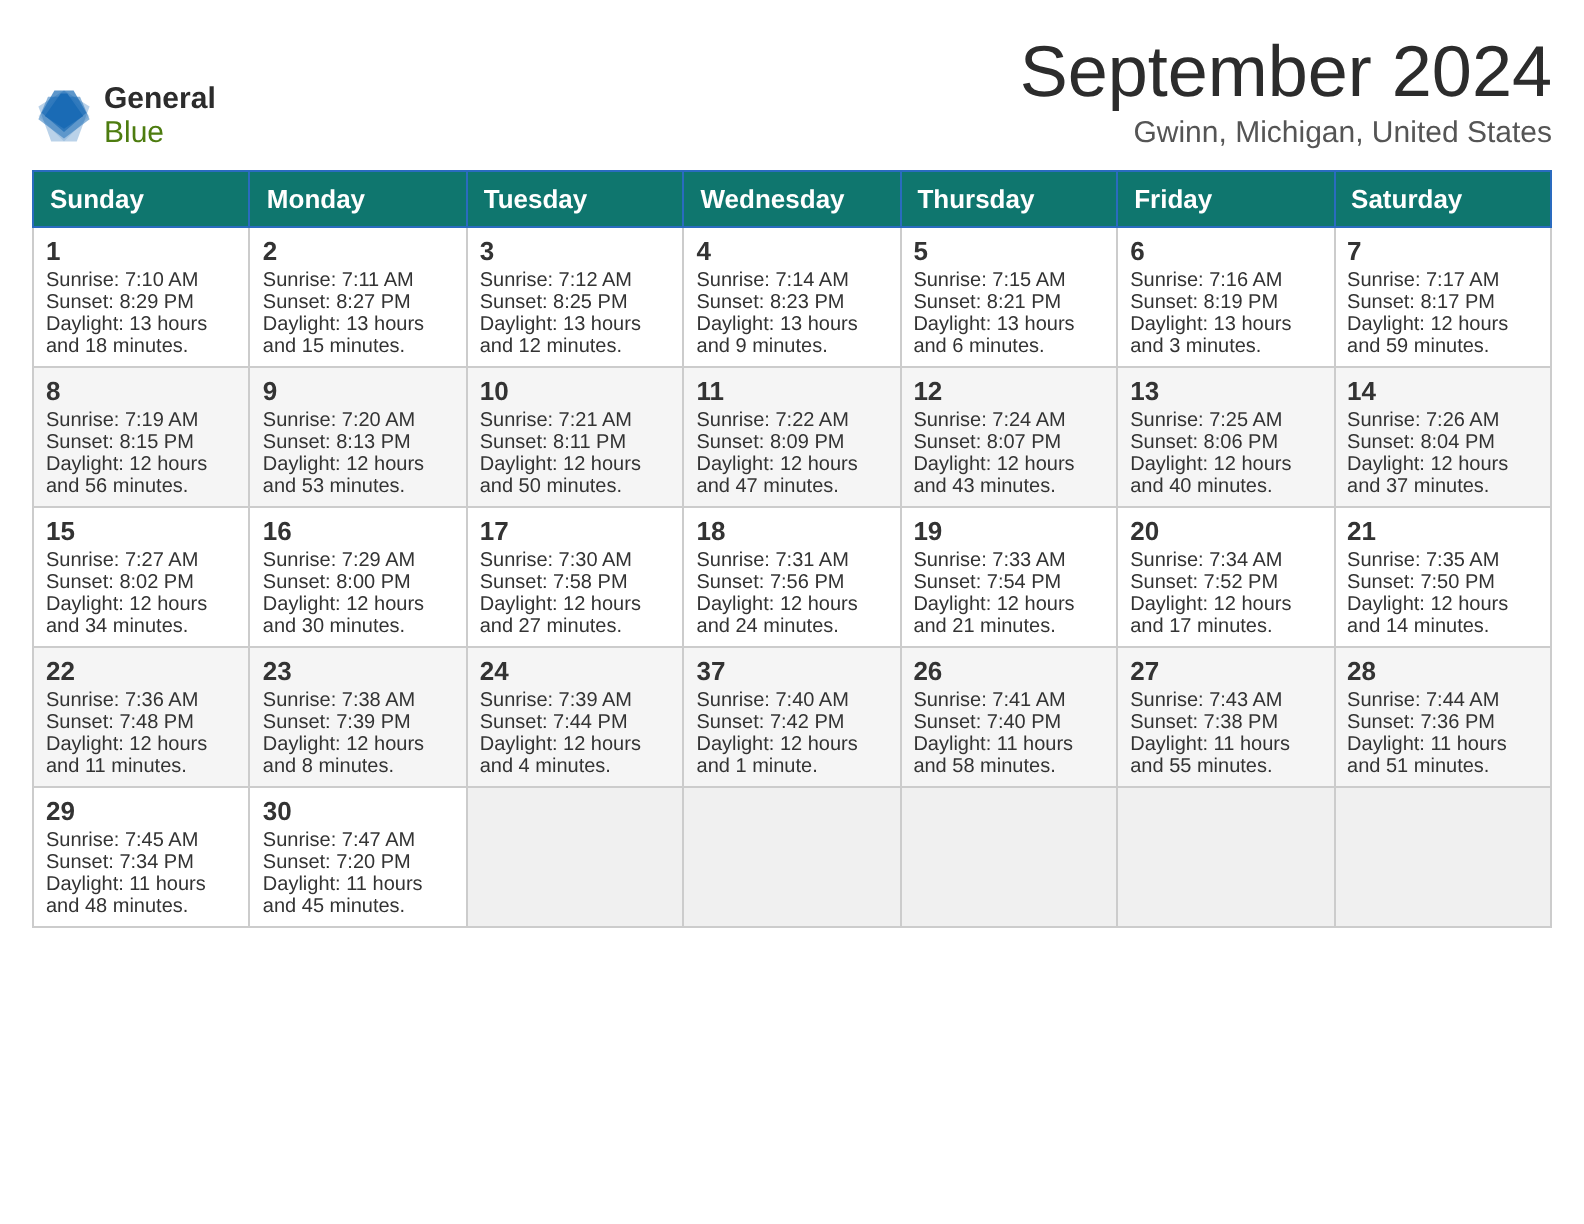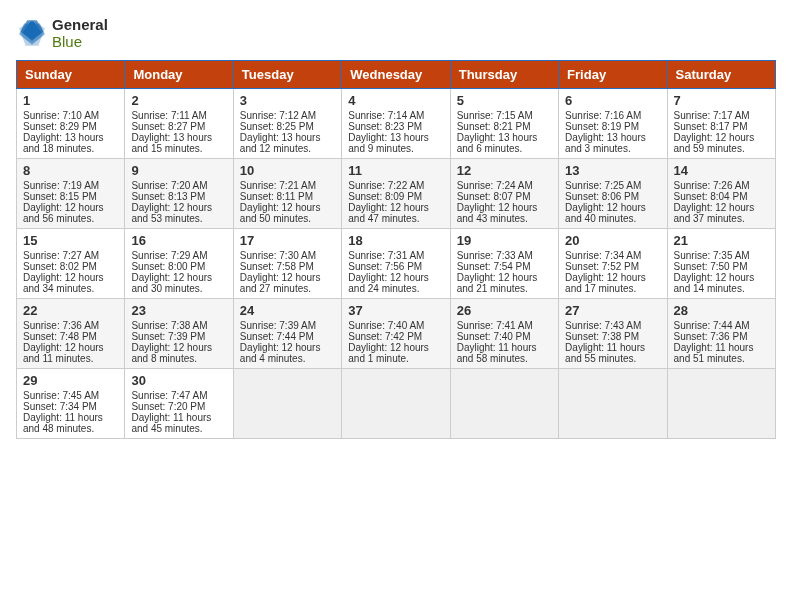--- a/index.html
+++ b/index.html
@@ -38,21 +38,21 @@
       font-size: 15px;
       color: #555;
       margin-top: 2px;
     }
     .calendar {
       width: 100%;
       border-collapse: collapse;
       border: 1px solid #ccc;
     }
     .calendar th {
-      background-color: #c2410c;
+      background-color: #0f766e;
       color: #fff;
       font-size: 13px;
       font-weight: bold;
       padding: 6px 8px;
       text-align: left;
       border: 1px solid #2a6bbf;
     }
     .calendar td {
       vertical-align: top;
       border: 1px solid #ccc;
@@ -89,20 +89,24 @@
       <polygon points="20,4 36,14 28,36 12,36 4,14" fill="#1a6bb5" opacity="0.3"></polygon>
       <polygon points="10,8 30,8 36,22 20,34 4,22" fill="#1a6bb5" opacity="0.5"></polygon>
       <polygon points="14,4 26,4 34,18 20,30 6,18" fill="#1a6bb5" opacity="0.7"></polygon>
       <polygon points="18,6 22,6 32,20 20,28 8,20" fill="#1a6bb5"></polygon>
     </svg>
     <div>
       <div style="font-size:15px;font-weight:bold;color:#2c2c2c;">General</div>
       <div style="font-size:15px;font-weight:normal;color:#4d7c0f;">Blue</div>
     </div>
   </div>
+  <div class="title-block">
+    <div class="main-title">September 2024</div>
+    <div class="subtitle">Gwinn, Michigan, United States</div>
+  </div>
 </div>
 
 <table class="calendar">
   <thead>
     <tr id="header-row">
         <th>Sunday</th>
         <th>Monday</th>
         <th>Tuesday</th>
         <th>Wednesday</th>
         <th>Thursday</th>

